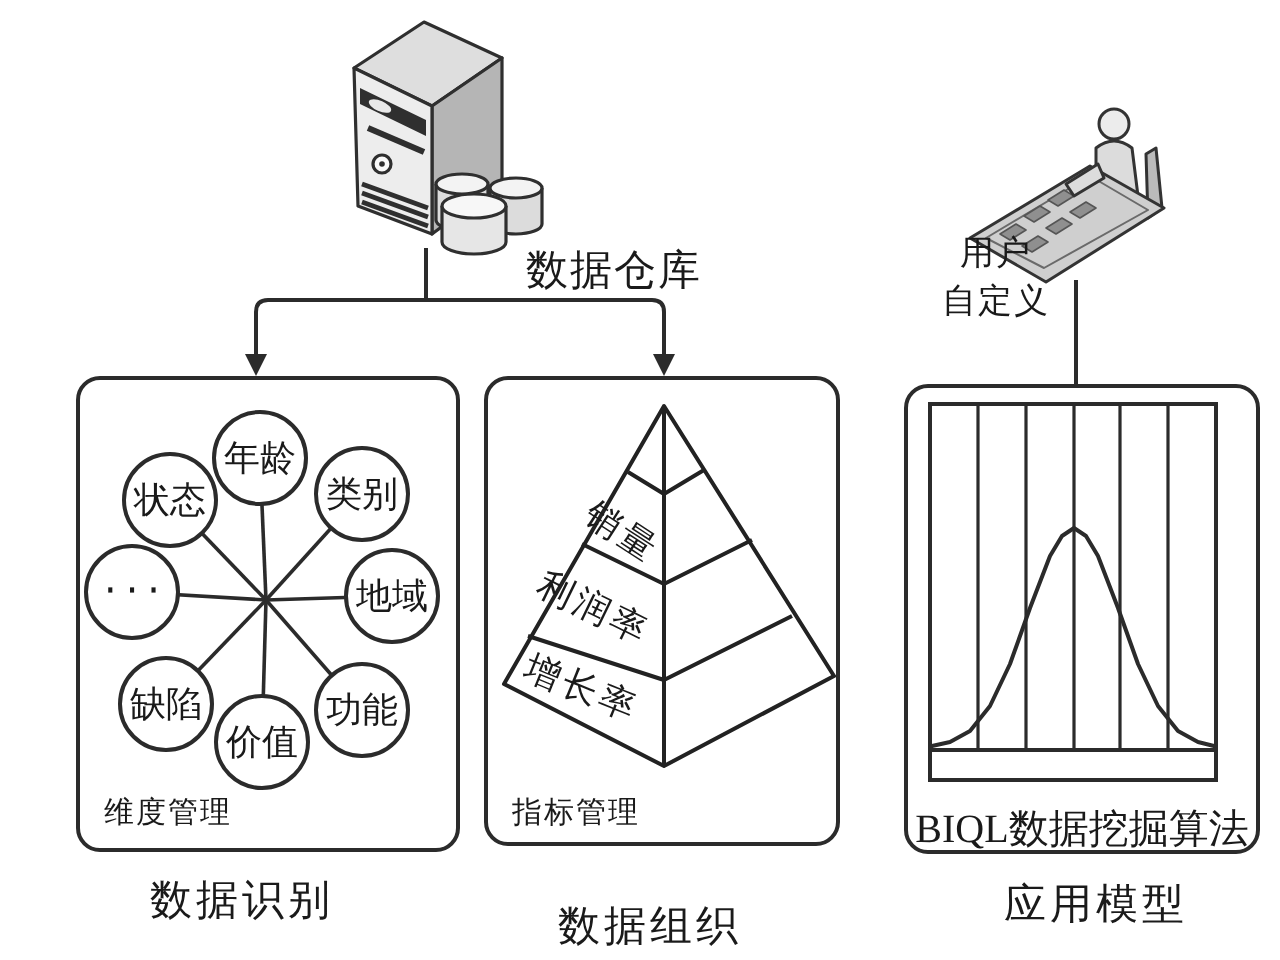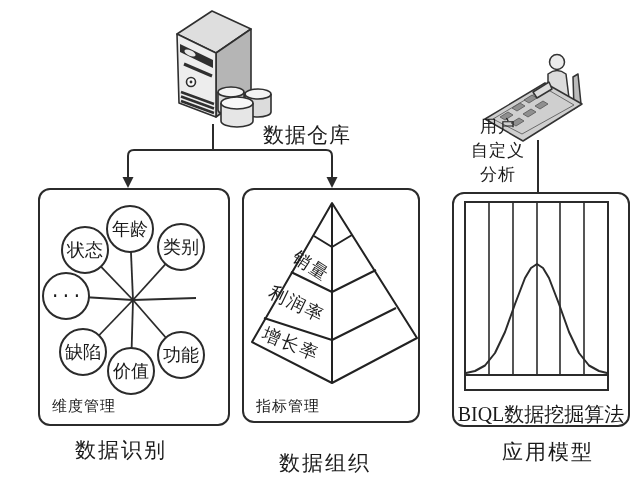--- a/index.html
+++ b/index.html
@@ -111,27 +111,27 @@
 
   <div class="panel" style="left:38px;top:188px;width:192px;height:238px;"></div>
   <div class="panel" style="left:242px;top:188px;width:178px;height:235px;"></div>
   <div class="panel" style="left:452px;top:192px;width:178px;height:235px;"></div>
 
   <div class="lbl wh-lbl" style="left:263px;top:121px;">数据仓库</div>
 
   <div class="user-lines" style="left:458px;top:115px;width:80px;">
     <div>用户</div>
     <div>自定义</div>
-    <div>分析</div>
   </div>
 
   <div class="circle" style="left:106px;top:205px;">年龄</div>
   <div class="circle" style="left:61px;top:226px;">状态</div>
   <div class="circle" style="left:157px;top:223px;">类别</div>
   <div class="circle" style="left:42px;top:272px;">···</div>
+  <div class="circle" style="left:172px;top:274px;">地域</div>
   <div class="circle" style="left:59px;top:328px;">缺陷</div>
   <div class="circle" style="left:107px;top:347px;">价值</div>
   <div class="circle" style="left:157px;top:331px;">功能</div>
 
   <div class="lbl pyr-lbl" style="left:311px;top:266px;transform:translate(-50%,-50%) rotate(33deg);">销量</div>
   <div class="lbl pyr-lbl" style="left:297px;top:304px;transform:translate(-50%,-50%) rotate(26deg);">利润率</div>
   <div class="lbl pyr-lbl" style="left:291px;top:344px;transform:translate(-50%,-50%) rotate(22deg);">增长率</div>
 
   <div class="lbl panel-title" style="left:52px;top:397px;">维度管理</div>
   <div class="lbl panel-title" style="left:256px;top:397px;">指标管理</div>

